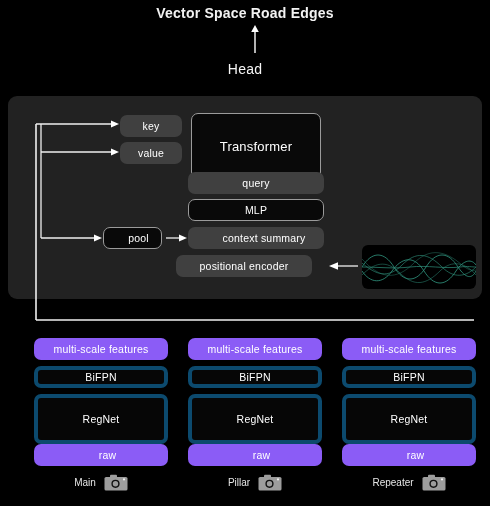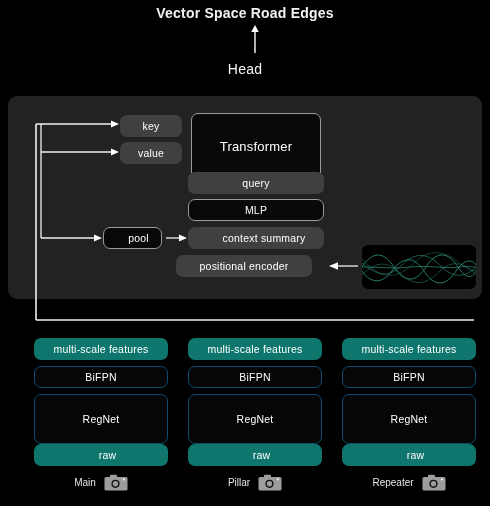--- a/index.html
+++ b/index.html
@@ -89,22 +89,22 @@
   .col { position: absolute; top: 338px; width: 134px; }
   #col-0 { left: 34px; }
   #col-1 { left: 188px; }
   #col-2 { left: 342px; }
 
   .col .cell {
     display: flex; align-items: center; justify-content: center;
     width: 134px; border-radius: 7px;
     color: #ffffff; font-size: 10.5px; letter-spacing: .2px;
   }
-  .col .cell.blue   { background: #0f766e; }
-  .col .cell.hollow { background: #060606; border: 1px solid #0c4a6e; }
+  .col .cell.blue   { background: #8b5cf6; }
+  .col .cell.hollow { background: #060606; border: 4px solid #0c4a6e; }
   .cell-msf   { height: 22px; margin-bottom: 6px; }
   .cell-bifpn { height: 22px; margin-bottom: 6px; }
   .cell-regnet{ height: 50px; margin-bottom: 0; }
   .cell-raw   { height: 22px; margin-bottom: 7px; padding-left: 13px; }
 
   .cam-row {
     display: flex; align-items: center; justify-content: center;
     gap: 8px; width: 134px; height: 18px;
   }
   .cam-label { color: #e6e6e6; font-size: 10px; }

